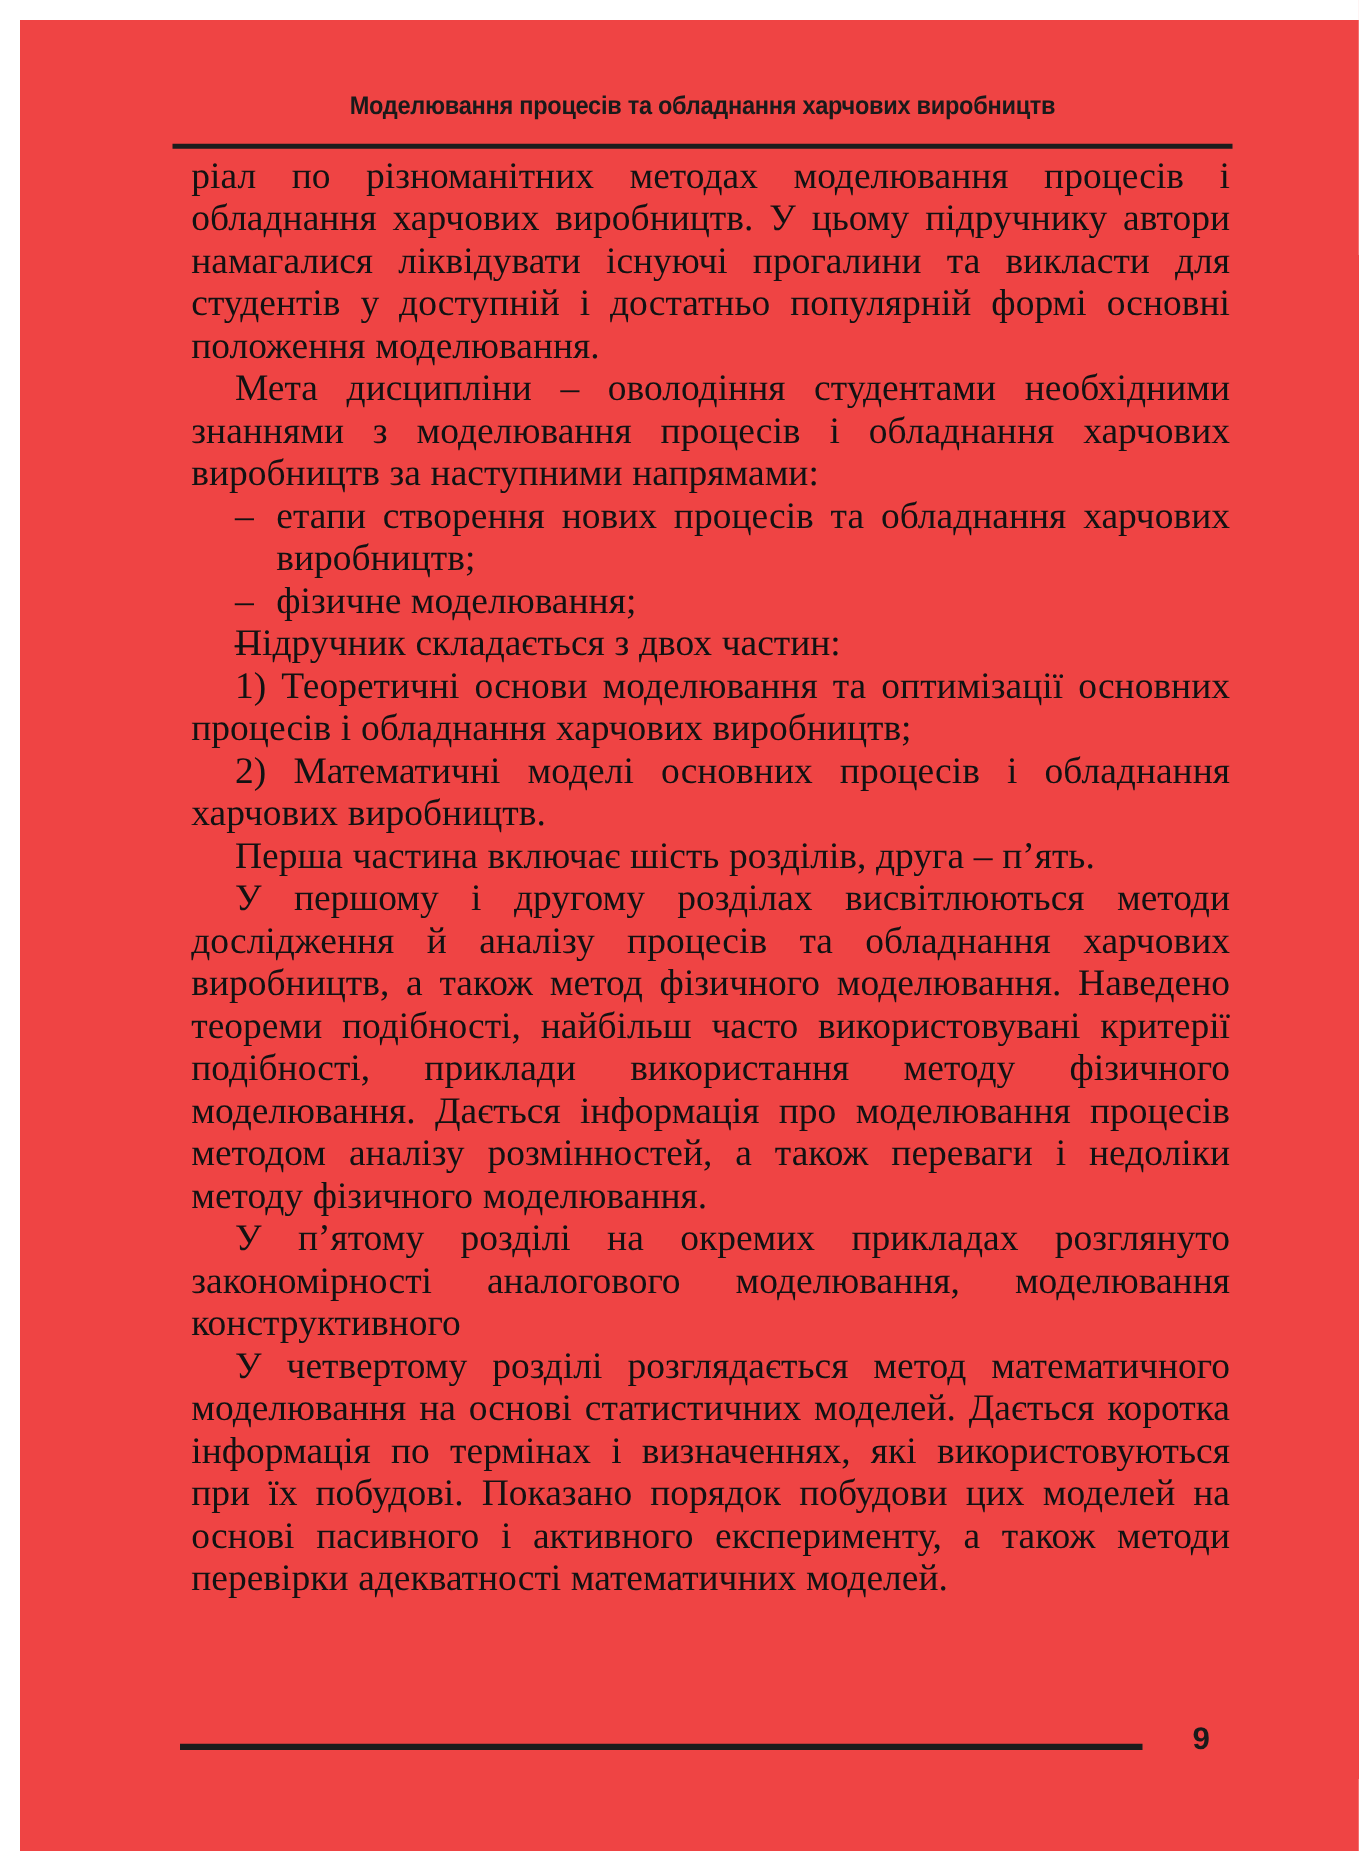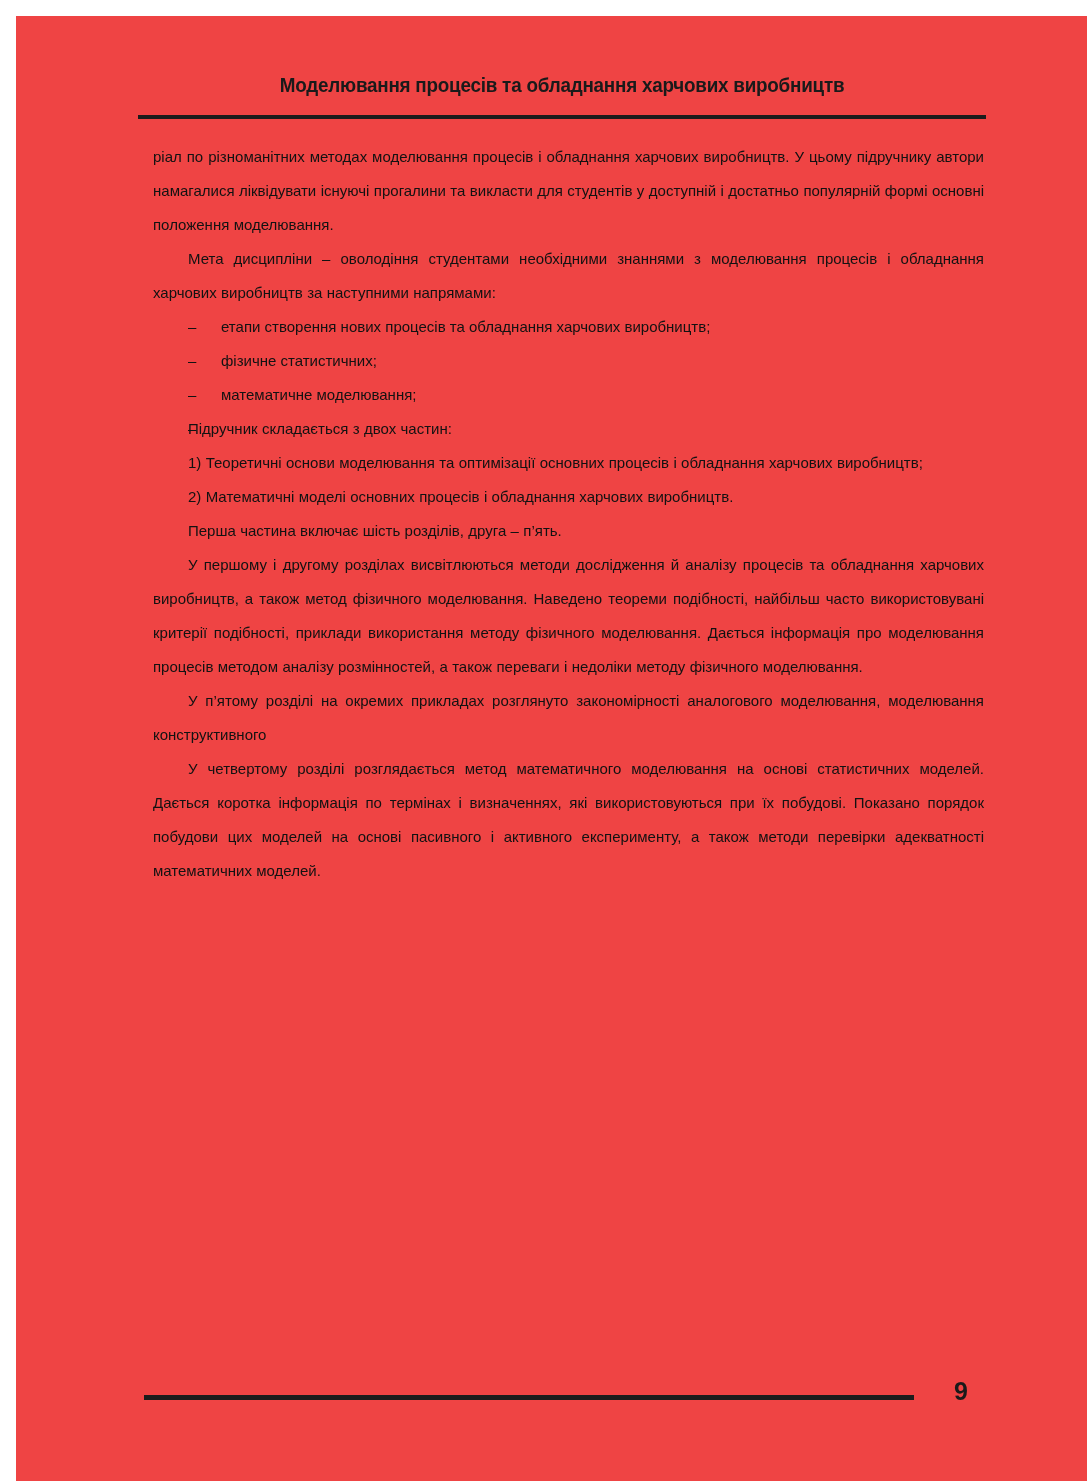--- a/index.html
+++ b/index.html
@@ -41,24 +41,24 @@
     top: 99px;
     width: 848px;
     height: 4px;
     background: #1c1c1c;
   }
 
   
   .column {
     position: absolute;
     left: 137px;
-    top: 124px;
+    top: 108px;
     width: 831px;
-    font-family: Liberation Sans, sans-serif;
-    font-size: 15px;
+    font-family: Liberation Serif, serif;
+    font-size: 30px;
     line-height: 34px;
     color: #121212;
     text-align: justify;
     text-justify: inter-word;
     hyphens: manual;
     -webkit-hyphens: manual;
   }
   .column p {
     margin: 0;
     text-indent: 35px;
@@ -126,24 +126,24 @@
 
     <p class="no-indent">ріал по різноманітних методах моделювання процесів і обладнання харчових виробництв. У цьому підручнику автори намагалися ліквідувати існуючі прогалини та викласти для студентів у доступній і достатньо популярній формі основні положення моделювання.</p>
 
     <p>Мета дисципліни – оволодіння студентами необхідними знаннями з моделювання процесів і обладнання харчових виробництв за наступними напрямами:</p>
 
     <ul class="dash-list">
       <li>
         <span class="dash">–</span><span>етапи створення нових процесів та обладнання харчових виробництв;</span>
       </li>
       <li>
-        <span class="dash">–</span><span>фізичне статистичних;</span>
+        <span class="dash">–</span><span>фізичне моделювання;</span>
       </li>
       <li>
-        <span class="dash">–</span><span>математичне моделювання;</span>
+        <span class="dash">–</span>
       </li>
       <li>
         <span class="dash">–</span>
       </li>
     </ul>
 
     <p>Підручник складається з двох частин:</p>
 
     <p>1) Теоретичні основи моделювання та оптимізації основних процесів і обладнання харчових виробництв;</p>
 

